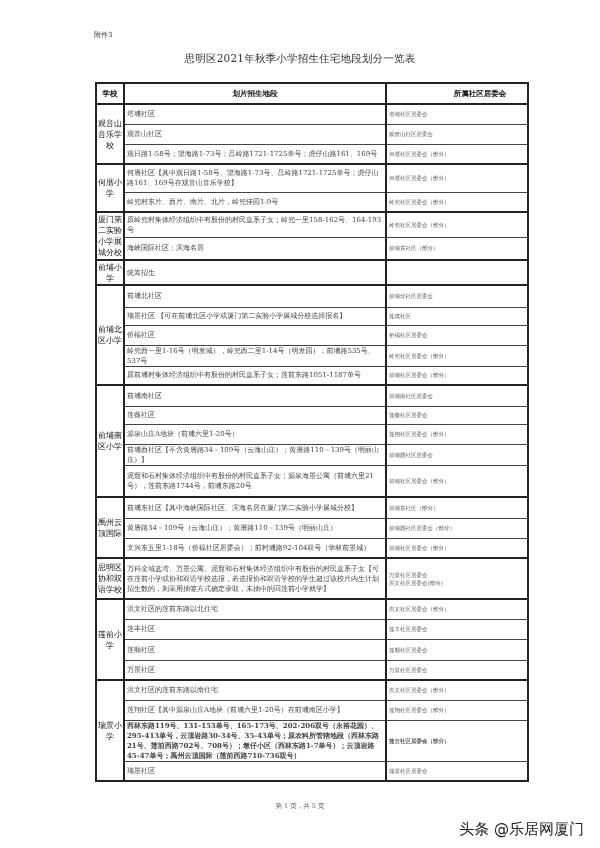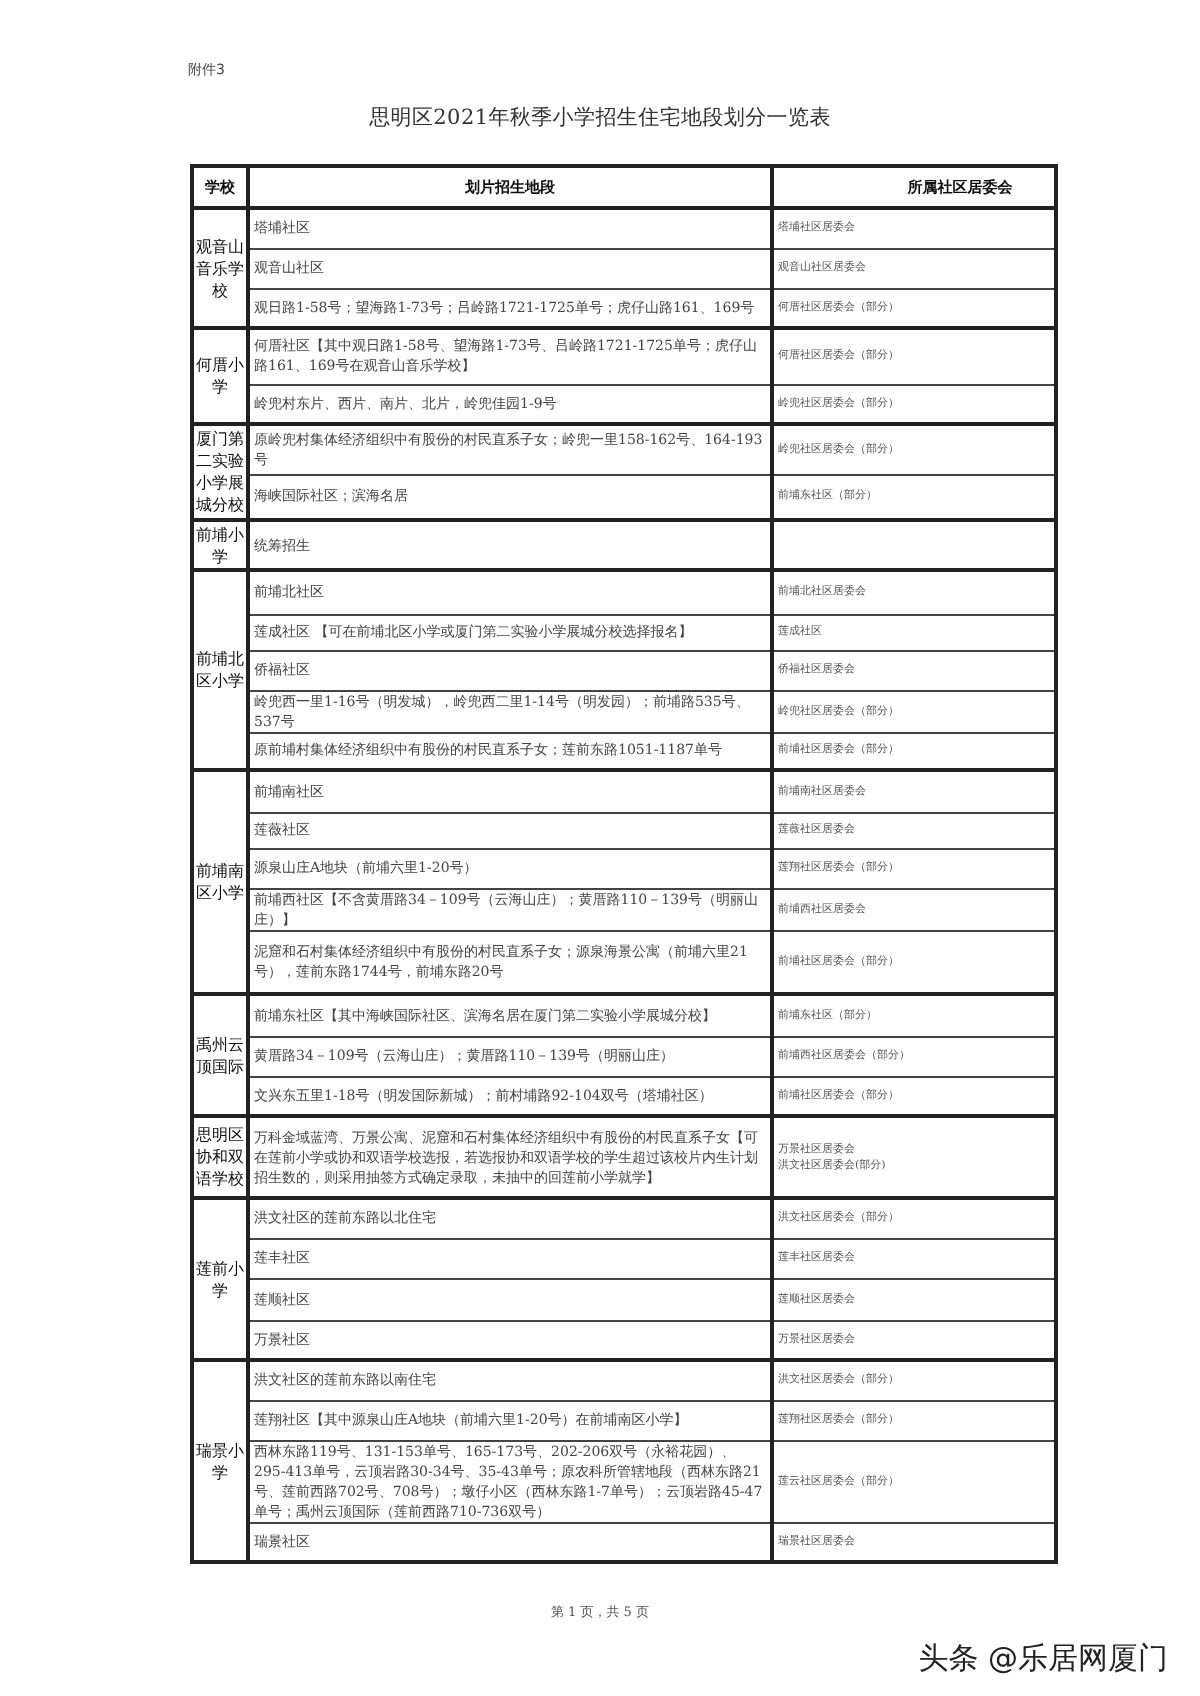--- a/index.html
+++ b/index.html
@@ -70,21 +70,21 @@
         <td class="school" rowspan="1">前埔小学</td>
         <td class="addr">统筹招生</td>
         <td class="comm" style="white-space: pre-line;"></td>
       </tr>
       <tr class="grp" style="height: 22px;">
         <td class="school" rowspan="5">前埔北区小学</td>
         <td class="addr">前埔北社区</td>
         <td class="comm" style="white-space: pre-line;">前埔北社区居委会</td>
       </tr>
       <tr style="height: 18px;">
-        <td class="addr">莲成社区 【可在前埔北区小学或厦门第二实验小学展城分校选择报名】</td>
+        <td class="addr">瑞景社区 【可在前埔北区小学或厦门第二实验小学展城分校选择报名】</td>
         <td class="comm" style="white-space: pre-line;">莲成社区</td>
       </tr>
       <tr style="height: 20px;">
         <td class="addr">侨福社区</td>
         <td class="comm" style="white-space: pre-line;">侨福社区居委会</td>
       </tr>
       <tr style="height: 19px; padding-left: 48px;">
         <td class="addr">岭兜西一里1-16号（明发城），岭兜西二里1-14号（明发园）；前埔路535号、537号</td>
         <td class="comm" style="white-space: pre-line;">岭兜社区居委会（部分）</td>
       </tr>
@@ -116,21 +116,21 @@
       <tr class="grp" style="height: 21px;">
         <td class="school" rowspan="3">禹州云顶国际</td>
         <td class="addr">前埔东社区【其中海峡国际社区、滨海名居在厦门第二实验小学展城分校】</td>
         <td class="comm" style="white-space: pre-line;">前埔东社区（部分）</td>
       </tr>
       <tr style="height: 20px;">
         <td class="addr">黄厝路34－109号（云海山庄）；黄厝路110－139号（明丽山庄）</td>
         <td class="comm" style="white-space: pre-line;">前埔西社区居委会（部分）</td>
       </tr>
       <tr style="height: 20px;">
-        <td class="addr">文兴东五里1-18号（明发国际新城）；前村埔路92-104双号（塔埔社区）</td>
+        <td class="addr">文兴东五里1-18号（侨福社区居委会）；前村埔路92-104双号（华林前景城）</td>
         <td class="comm" style="white-space: pre-line;">前埔社区居委会（部分）</td>
       </tr>
       <tr class="grp" style="height: 41px;">
         <td class="school" rowspan="1">思明区协和双语学校</td>
         <td class="addr">万科金域蓝湾、万景公寓、泥窟和石村集体经济组织中有股份的村民直系子女【可在莲前小学或协和双语学校选报，若选报协和双语学校的学生超过该校片内生计划招生数的，则采用抽签方式确定录取，未抽中的回莲前小学就学】</td>
         <td class="comm" style="white-space: pre-line;">万景社区居委会
 洪文社区居委会(部分)</td>
       </tr>
       <tr class="grp" style="height: 20px;">
         <td class="school" rowspan="4">莲前小学</td>
@@ -151,21 +151,21 @@
       </tr>
       <tr class="grp" style="height: 20px;">
         <td class="school" rowspan="4">瑞景小学</td>
         <td class="addr">洪文社区的莲前东路以南住宅</td>
         <td class="comm" style="white-space: pre-line;">洪文社区居委会（部分）</td>
       </tr>
       <tr style="height: 20px;">
         <td class="addr">莲翔社区【其中源泉山庄A地块（前埔六里1-20号）在前埔南区小学】</td>
         <td class="comm" style="white-space: pre-line;">莲翔社区居委会（部分）</td>
       </tr>
-      <tr style="height: 40px;">
+      <tr style="height: 40px; font-weight: bold;">
         <td class="addr">西林东路119号、131-153单号、165-173号、202-206双号（永裕花园）、295-413单号，云顶岩路30-34号、35-43单号；原农科所管辖地段（西林东路21号、莲前西路702号、708号）；墩仔小区（西林东路1-7单号）；云顶岩路45-47单号；禹州云顶国际（莲前西路710-736双号）</td>
         <td class="comm" style="white-space: pre-line;">莲云社区居委会（部分）</td>
       </tr>
       <tr style="height: 20px;">
         <td class="addr">瑞景社区</td>
         <td class="comm" style="white-space: pre-line;">瑞景社区居委会</td>
       </tr>
     </tbody>
 </table>
 

